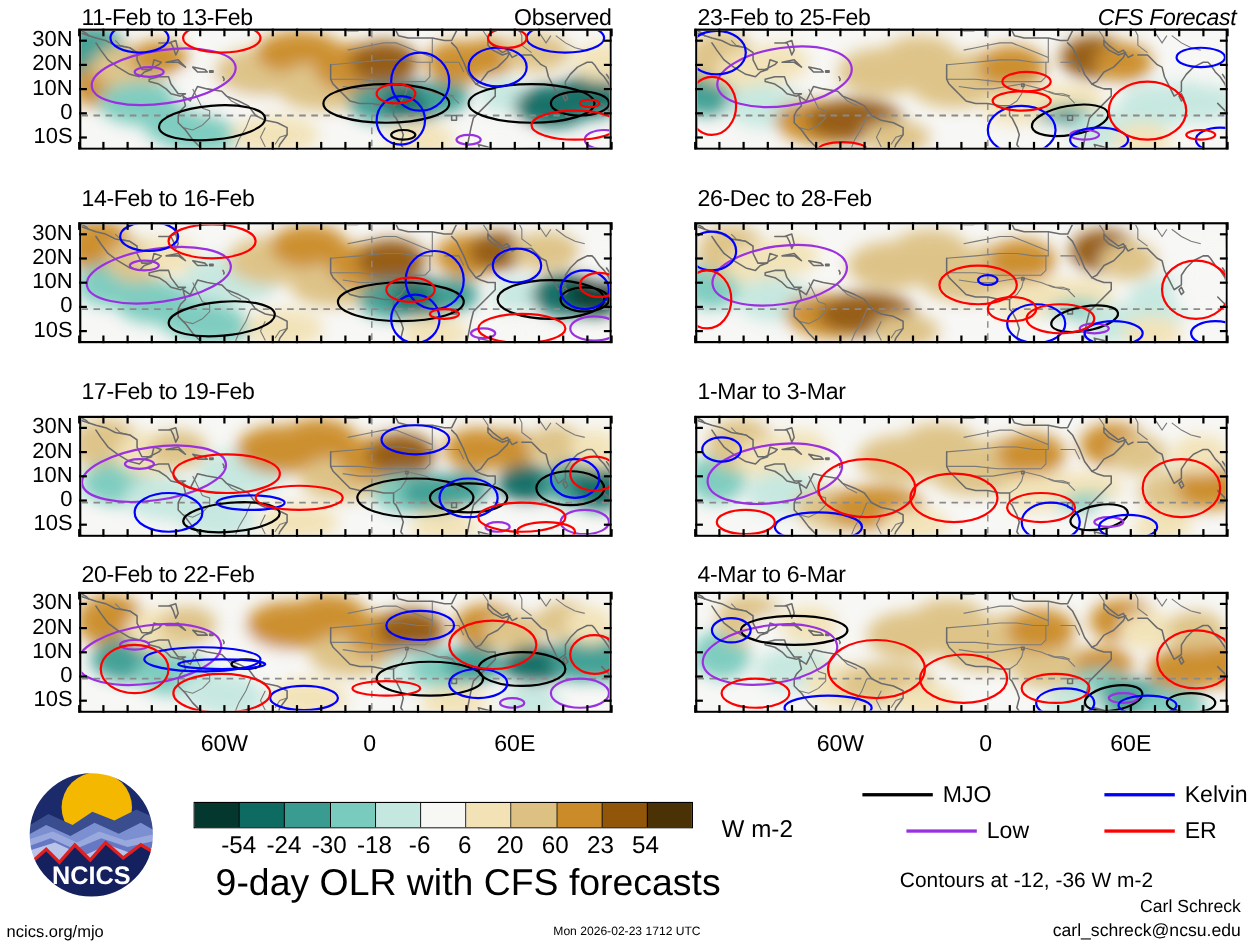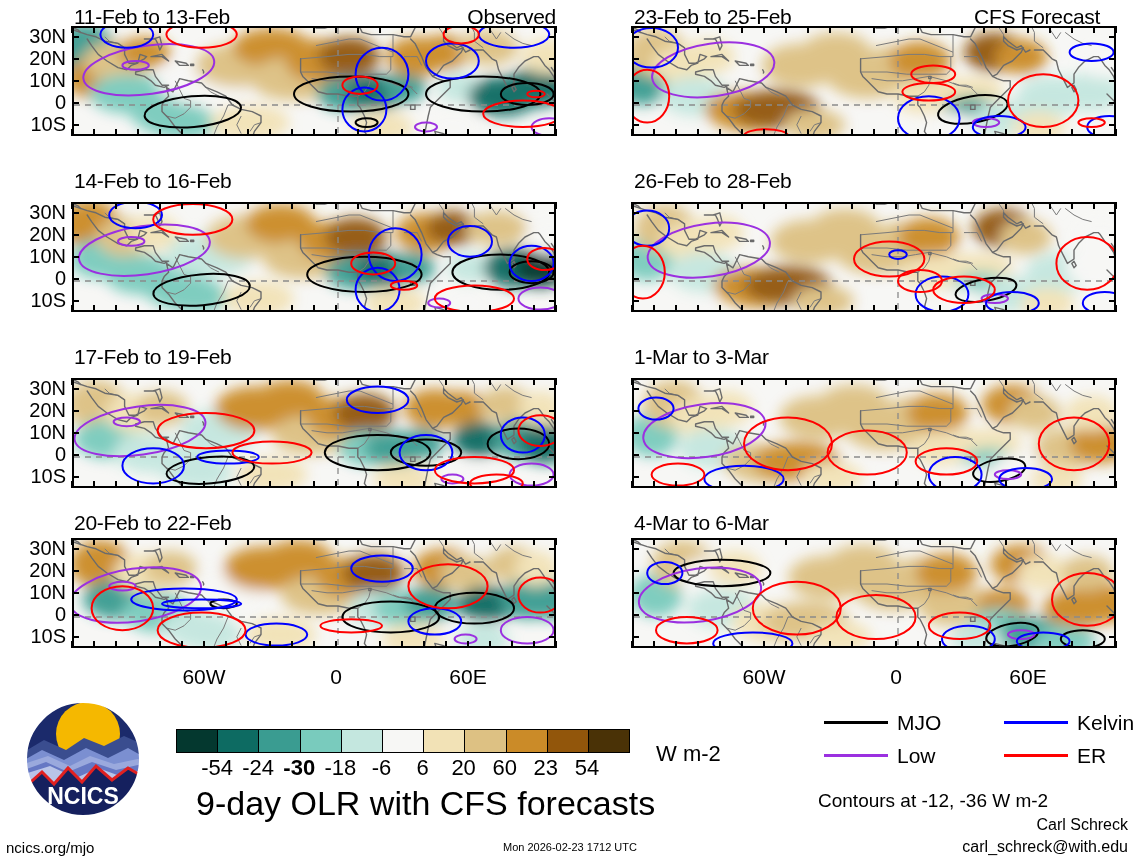--- a/index.html
+++ b/index.html
@@ -697,21 +697,21 @@
     <div class="tick-v" style="left: 511px; top: 641px; height: 7px;"></div>
     <div class="tick-v" style="left: 511px; top: 538px; height: 7px;"></div>
     <div class="tick-v" style="left: 533px; top: 641px; height: 7px;"></div>
     <div class="tick-v" style="left: 533px; top: 538px; height: 7px;"></div>
     <div class="tick-v" style="left: 555px; top: 641px; height: 7px;"></div>
     <div class="tick-v" style="left: 555px; top: 538px; height: 7px;"></div>
     <div class="xlab" style="left: 154px; top: 666px; width: 100px;">60W</div>
     <div class="xlab" style="left: 286px; top: 666px; width: 100px;">0</div>
     <div class="xlab" style="left: 418px; top: 666px; width: 100px;">60E</div>
     <div class="panel-title" style="left: 634px; top: 6px;">23-Feb to 25-Feb</div>
-    <div class="panel-title right-lab" style="left: 616px; width: 484px; top: 6px;">CFS Forecast</div>
+    <div class="panel-title right-lab" style="left: 640px; width: 484px; top: 6px; font-style: italic;">CFS Forecast</div>
     <div class="map-frame" style="left: 632px; top: 26px; width: 484px; height: 110px;"><svg width="484" height="110" viewBox="0 0 484 110" preserveAspectRatio="none">
         <defs>
           <filter id="bl4" x="-35%" y="-60%" width="170%" height="220%">
             <feGaussianBlur stdDeviation="7"></feGaussianBlur>
           </filter>
         </defs>
         <rect x="0" y="0" width="484" height="110" fill="#f7f7f5"></rect>
         <g filter="url(#bl4)" opacity="0.95">
           <ellipse cx="8.8" cy="55.0" rx="26.4" ry="22.0" fill="#3a9c91" transform="rotate(0 8.8 55.0)"></ellipse>
           <ellipse cx="22.0" cy="24.2" rx="30.8" ry="24.2" fill="#ddc183" transform="rotate(0 22.0 24.2)"></ellipse>
@@ -851,21 +851,21 @@
     <div class="tick-v" style="left: 1027px; top: 129px; height: 7px;"></div>
     <div class="tick-v" style="left: 1027px; top: 26px; height: 7px;"></div>
     <div class="tick-v" style="left: 1049px; top: 129px; height: 7px;"></div>
     <div class="tick-v" style="left: 1049px; top: 26px; height: 7px;"></div>
     <div class="tick-v" style="left: 1071px; top: 129px; height: 7px;"></div>
     <div class="tick-v" style="left: 1071px; top: 26px; height: 7px;"></div>
     <div class="tick-v" style="left: 1093px; top: 129px; height: 7px;"></div>
     <div class="tick-v" style="left: 1093px; top: 26px; height: 7px;"></div>
     <div class="tick-v" style="left: 1115px; top: 129px; height: 7px;"></div>
     <div class="tick-v" style="left: 1115px; top: 26px; height: 7px;"></div>
-    <div class="panel-title" style="left: 634px; top: 170px;">26-Feb to 28-Feb</div>
+    <div class="panel-title" style="left: 634px; top: 170px;">26-Dec to 28-Feb</div>
     <div class="map-frame" style="left: 632px; top: 202px; width: 484px; height: 110px;"><svg width="484" height="110" viewBox="0 0 484 110" preserveAspectRatio="none">
         <defs>
           <filter id="bl5" x="-35%" y="-60%" width="170%" height="220%">
             <feGaussianBlur stdDeviation="7"></feGaussianBlur>
           </filter>
         </defs>
         <rect x="0" y="0" width="484" height="110" fill="#f7f7f5"></rect>
         <g filter="url(#bl5)" opacity="0.95">
           <ellipse cx="13.2" cy="55.0" rx="26.4" ry="22.0" fill="#79cbbd" transform="rotate(0 13.2 55.0)"></ellipse>
           <ellipse cx="30.8" cy="24.2" rx="30.8" ry="24.2" fill="#ddc183" transform="rotate(0 30.8 24.2)"></ellipse>
@@ -1331,52 +1331,52 @@
     <div class="sw" style="background: rgb(247, 247, 245); width: 41.0909px; border-right: 1px solid rgb(0, 0, 0);"></div>
     <div class="sw" style="background: rgb(242, 226, 182); width: 41.0909px; border-right: 1px solid rgb(0, 0, 0);"></div>
     <div class="sw" style="background: rgb(221, 193, 131); width: 41.0909px; border-right: 1px solid rgb(0, 0, 0);"></div>
     <div class="sw" style="background: rgb(203, 139, 40); width: 41.0909px; border-right: 1px solid rgb(0, 0, 0);"></div>
     <div class="sw" style="background: rgb(146, 86, 11); width: 41.0909px; border-right: 1px solid rgb(0, 0, 0);"></div>
     <div class="sw" style="background: rgb(74, 50, 6); width: 41.0909px;"></div>
   </div>
 <div id="cb-ticks-root">
     <div class="cb-tick" style="left: 187.091px; top: 757px; width: 60px;">-54</div>
     <div class="cb-tick" style="left: 228.182px; top: 757px; width: 60px;">-24</div>
-    <div class="cb-tick" style="left: 269.273px; top: 757px; width: 60px; font-weight: bold;">-30</div>
+    <div class="cb-tick" style="left: 269.273px; top: 757px; width: 60px;">-30</div>
     <div class="cb-tick" style="left: 310.364px; top: 757px; width: 60px;">-18</div>
     <div class="cb-tick" style="left: 351.455px; top: 757px; width: 60px;">-6</div>
     <div class="cb-tick" style="left: 392.545px; top: 757px; width: 60px;">6</div>
     <div class="cb-tick" style="left: 433.636px; top: 757px; width: 60px;">20</div>
     <div class="cb-tick" style="left: 474.727px; top: 757px; width: 60px;">60</div>
     <div class="cb-tick" style="left: 515.818px; top: 757px; width: 60px;">23</div>
     <div class="cb-tick" style="left: 556.909px; top: 757px; width: 60px;">54</div>
   </div>
 <div id="cb-units" style="left: 656px; top: 743px;">W m-2</div>
 
 <div id="legend-root">
-    <div class="lg-item" style="left: 824px; top: 712px;">
+    <div class="lg-item" style="left: 784px; top: 712px;">
       <span class="lg-line" style="border-top-color: rgb(0, 0, 0);"></span>
       <span class="lg-text">MJO</span>
     </div>
     <div class="lg-item" style="left: 1004px; top: 712px;">
       <span class="lg-line" style="border-top-color: rgb(0, 0, 255);"></span>
       <span class="lg-text">Kelvin x2</span>
     </div>
     <div class="lg-item" style="left: 824px; top: 745px;">
       <span class="lg-line" style="border-top-color: rgb(155, 48, 224);"></span>
       <span class="lg-text">Low</span>
     </div>
     <div class="lg-item" style="left: 1004px; top: 745px;">
       <span class="lg-line" style="border-top-color: rgb(255, 0, 0);"></span>
       <span class="lg-text">ER</span>
     </div>
   </div>
 <div id="contour-note" style="left: 818px; top: 791px;">Contours at -12, -36 W m-2</div>
 <div id="author" style="left: 900px; top: 816px; width: 228px;">Carl Schreck</div>
-<div id="email" style="left: 900px; top: 838px; width: 228px;">carl_schreck@with.edu</div>
+<div id="email" style="left: 900px; top: 838px; width: 228px;">carl_schreck@ncsu.edu</div>
 
 <div id="main-title" style="left: 196px; top: 786px;">9-day OLR with CFS forecasts</div>
 <div id="timestamp" style="left: 503px; top: 842px;">Mon 2026-02-23 1712 UTC</div>
 <div id="site-url" style="left: 6px; top: 840px;">ncics.org/mjo</div>
 
 <div id="logo" style="left: 24px; top: 700px;">
   <svg width="118" height="118" viewBox="0 0 118 118">
     <defs>
       <clipPath id="circ">
           <circle cx="59" cy="59" r="57"></circle>

